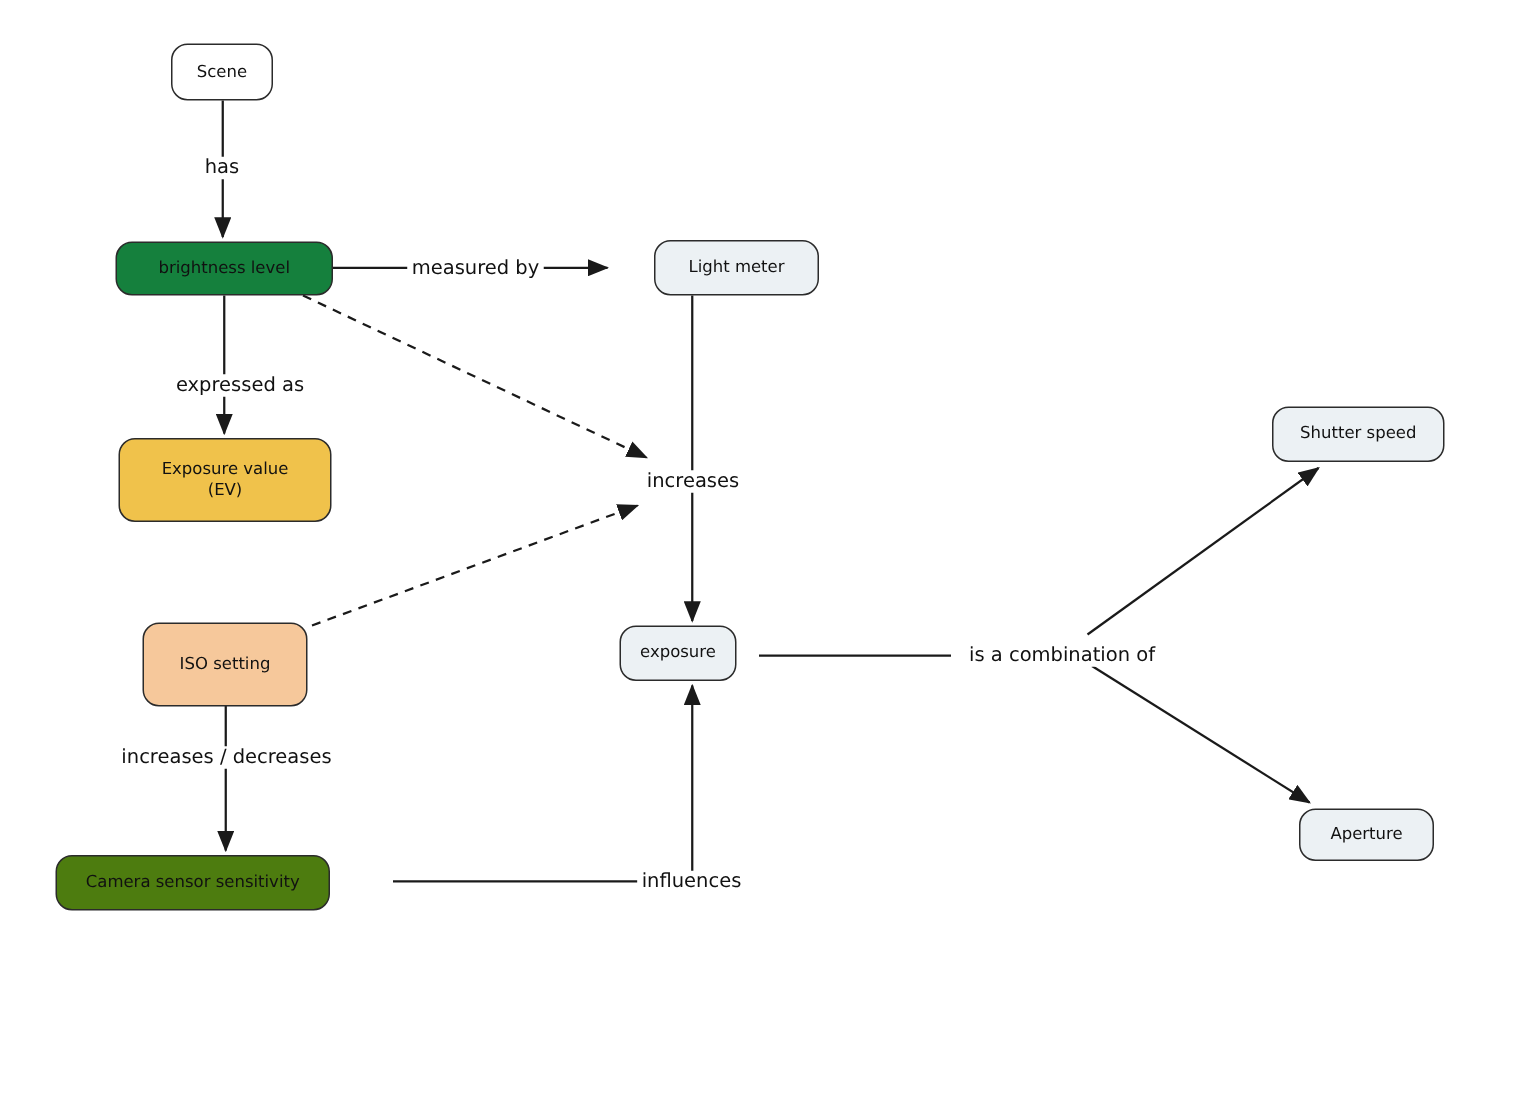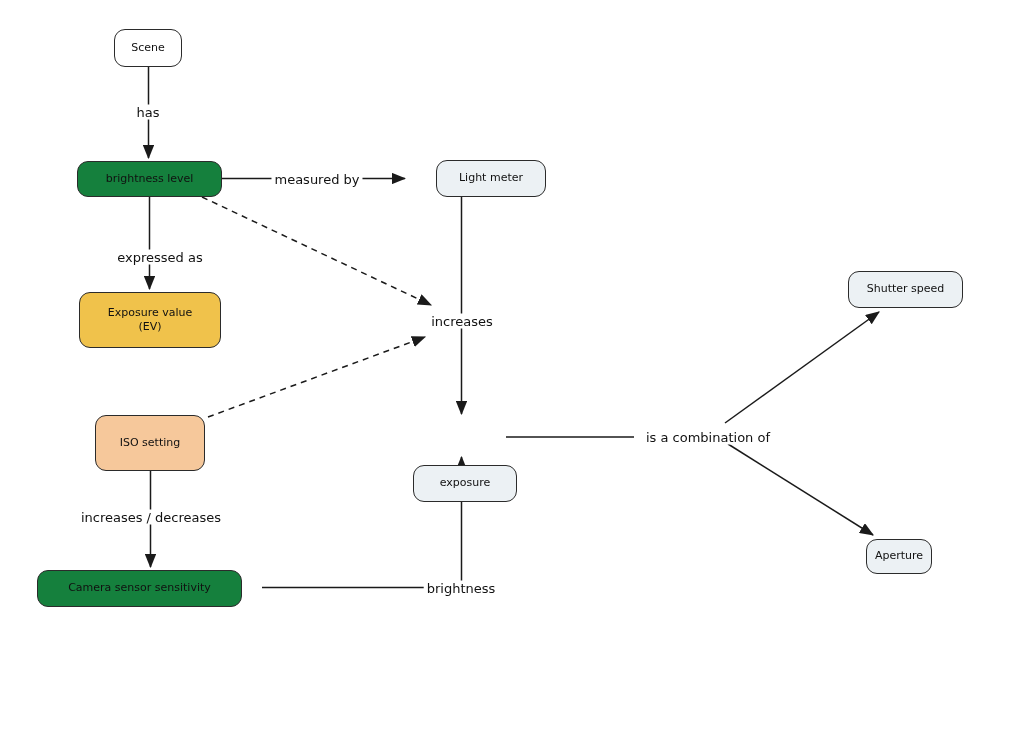--- a/index.html
+++ b/index.html
@@ -76,35 +76,35 @@
   <div class="node" style="left: 114px; top: 29px; width: 68px; height: 38px; background-color: rgb(255, 255, 255);">Scene</div>
 
   <div class="node" style="left: 77px; top: 161px; width: 145px; height: 36px; background-color: #15803d;">brightness level</div>
 
   <div class="node" style="left: 408px; top: 160px; width: 110px; height: 37px; background-color: rgb(236, 241, 244); margin-left: 28px;">Light meter</div>
 
   <div class="node" style="left: 79px; top: 292px; width: 142px; height: 56px; padding: 2px 18px; background-color: rgb(240, 194, 75); text-align: center;">Exposure value (EV)</div>
 
   <div class="node" style="left: 95px; top: 415px; width: 110px; height: 56px; background-color: rgb(246, 200, 155);">ISO setting</div>
 
-  <div class="node" style="left: 37px; top: 570px; width: 205px; height: 37px; background-color: #15803d;">Camera sensor sensitivity</div>
+  <div class="node" style="left: 37px; top: 570px; width: 183px; height: 37px; background-color: #4d7c0f;">Camera sensor sensitivity</div>
 
-  <div class="node" style="left: 413px; top: 417px; width: 104px; height: 37px; background-color: rgb(236, 241, 244); margin-top: 48px;">exposure</div>
+  <div class="node" style="left: 413px; top: 417px; width: 78px; height: 37px; background-color: rgb(236, 241, 244);">exposure</div>
 
   <div class="node" style="left: 848px; top: 271px; width: 115px; height: 37px; background-color: rgb(236, 241, 244);">Shutter speed</div>
 
-  <div class="node" style="left: 866px; top: 539px; width: 66px; height: 35px; background-color: rgb(236, 241, 244);">Aperture</div>
+  <div class="node" style="left: 866px; top: 539px; width: 90px; height: 35px; background-color: rgb(236, 241, 244);">Aperture</div>
 
   <span class="edge-label" style="left:148px; top:112px;">has</span>
 
   <span class="edge-label" style="left:317px; top:179px;">measured by</span>
 
   <span class="edge-label" style="left:160px; top:239px;margin-top:18px;">expressed as</span>
 
   <span class="edge-label" style="left:462px; top:321px;">increases</span>
 
-  <span class="edge-label" style="left:151px; top:505px;margin-top:12px;">increases / decreases</span>
+  <span class="edge-label" style="left:151px; top:505px;">increases / decreases</span>
 
-  <span class="edge-label" style="left:461px; top:588px;">brightness</span>
+  <span class="edge-label" style="left:461px; top:588px;">influences</span>
 
   <span class="edge-label" style="left:708px; top:437px;">is a combination of</span>
 
 </div>
 
 </body></html>

